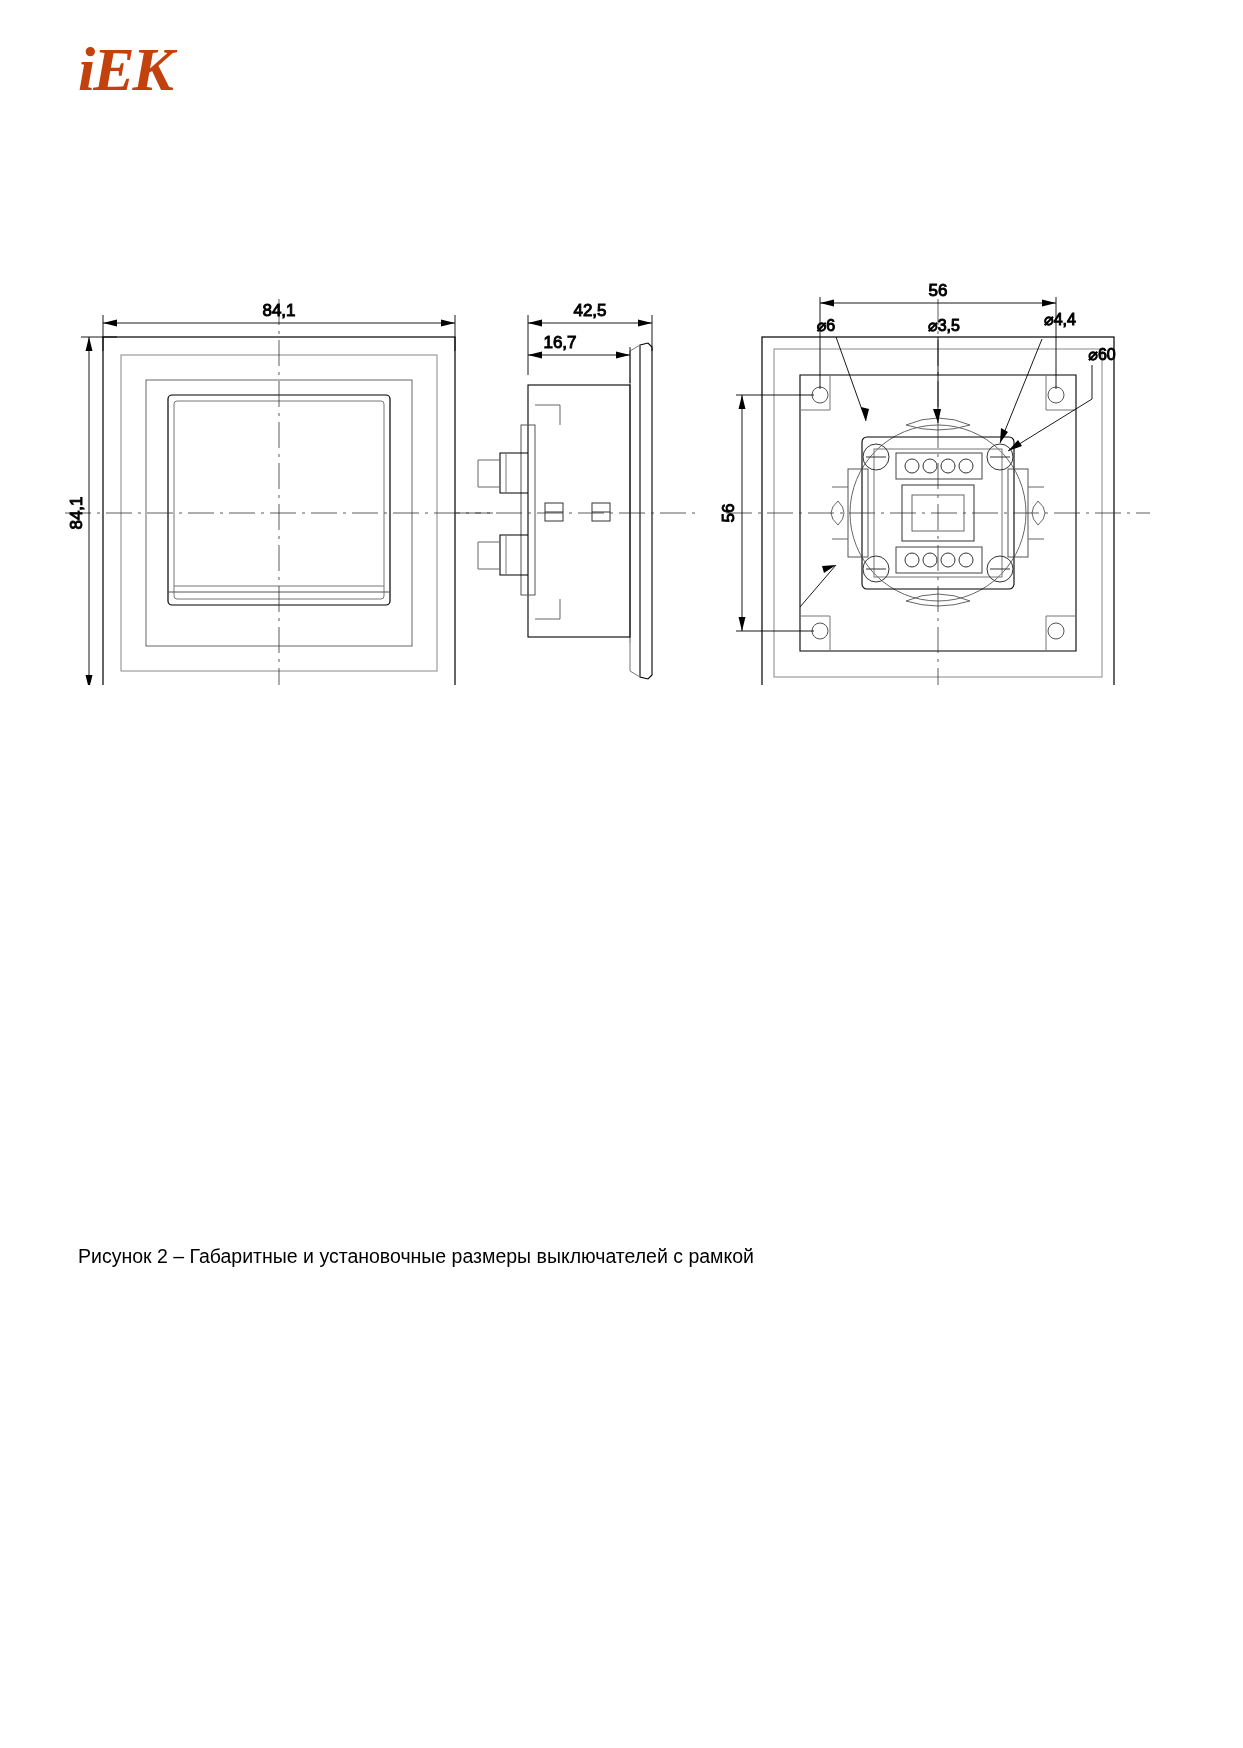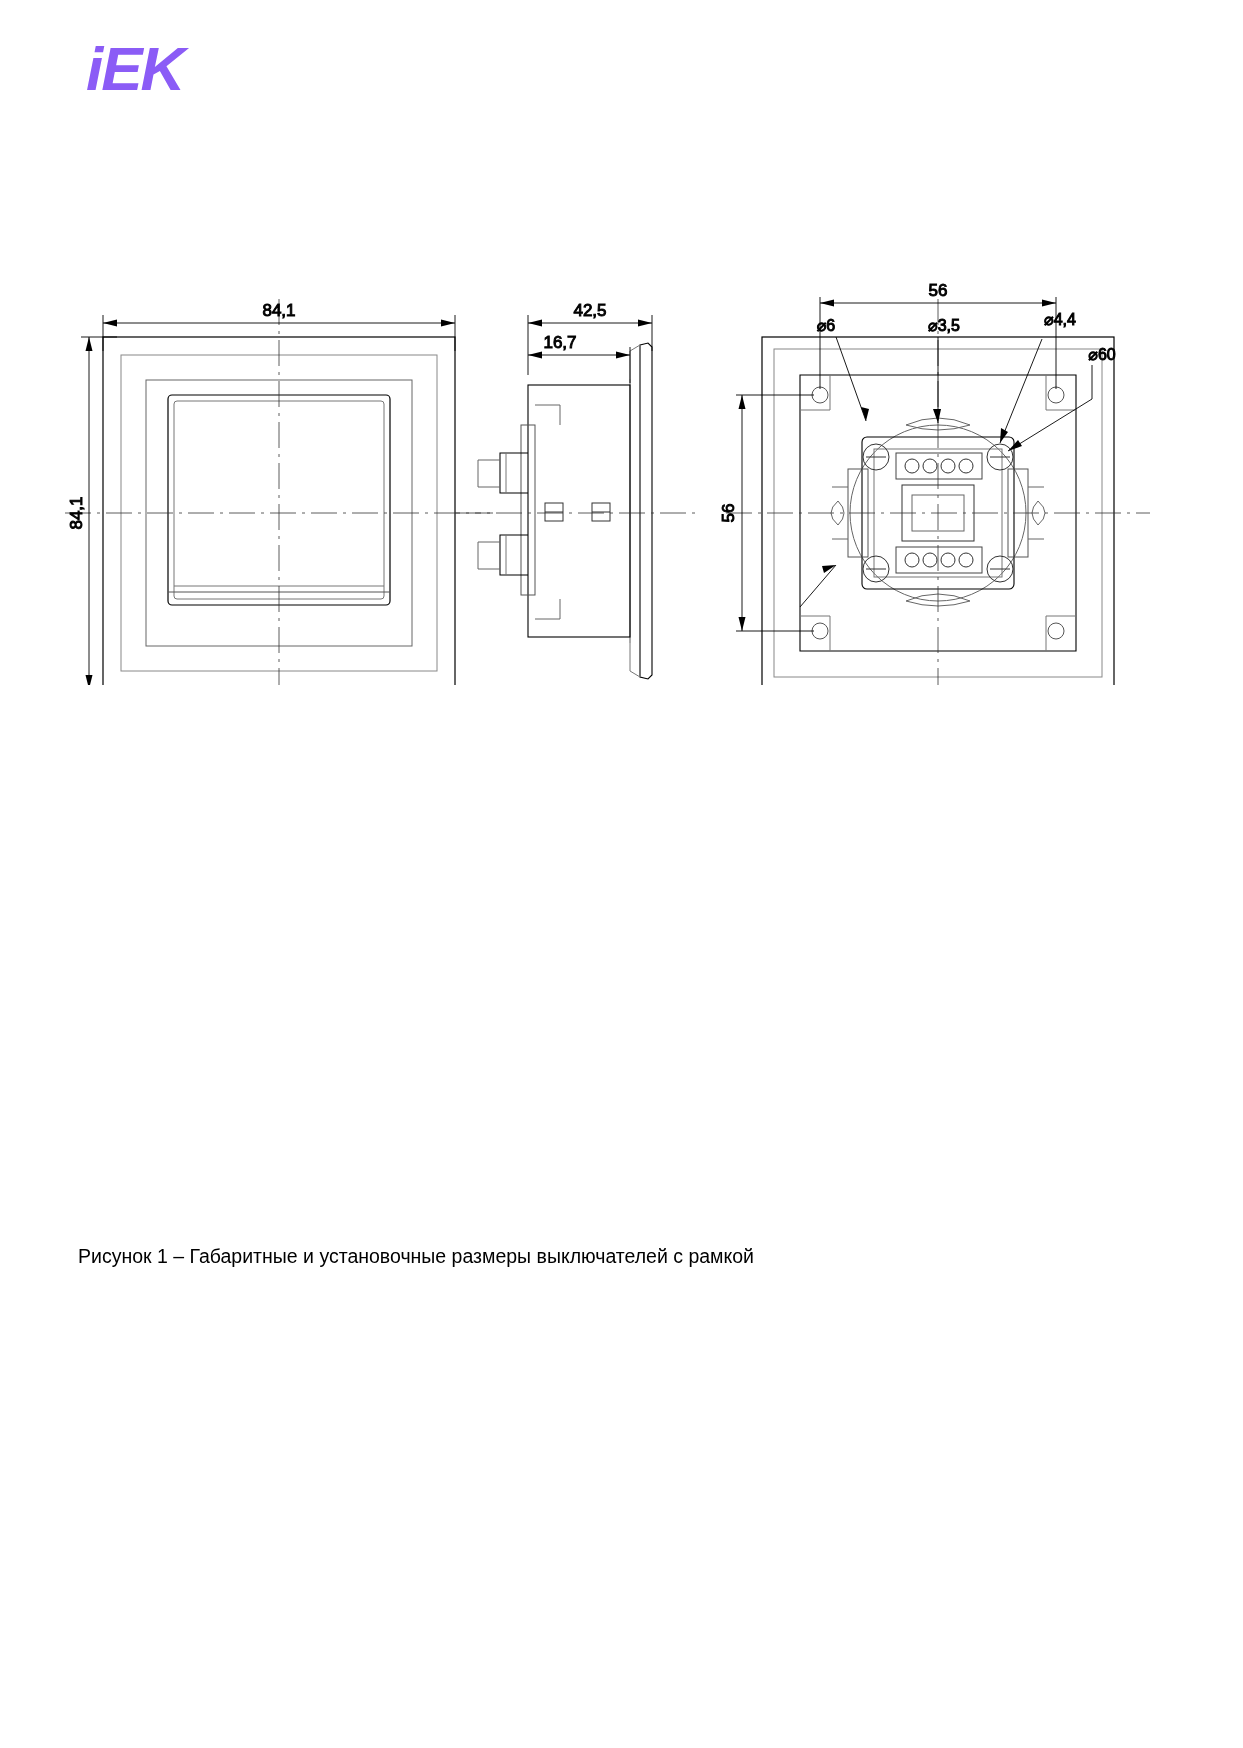--- a/index.html
+++ b/index.html
@@ -15,28 +15,28 @@
     color: #000000;
     overflow: hidden;
   }
   .page {
     position: absolute;
     inset: 0;
   }
   
   .logo {
     position: absolute;
-    left: 86px;
+    left: 78px;
     top: 38px;
-    font-family: Liberation Sans, sans-serif;
+    font-family: Liberation Serif, serif;
     font-weight: bold;
     font-size: 62px;
     letter-spacing: -2px;
     line-height: 62px;
-    color: #8b5cf6;
+    color: #c2410c;
     font-style: italic;
   }
   
   .drawing {
     position: absolute;
     left: 0;
     top: 255px;
     width: 1243px;
     height: 430px;
   }
@@ -237,15 +237,15 @@
 
         <text x="826" y="76" font-size="16" text-anchor="middle">⌀6</text>
         <text x="944" y="76" font-size="16" text-anchor="middle">⌀3,5</text>
         <text x="1060" y="70" font-size="16" text-anchor="middle">⌀4,4</text>
         <text x="1102" y="105" font-size="16" text-anchor="middle">⌀60</text>
 
       </g>
     </svg>
   </div>
 
-  <div class="caption">Рисунок 1 – Габаритные и установочные размеры выключателей с рамкой</div>
+  <div class="caption">Рисунок 2 – Габаритные и установочные размеры выключателей с рамкой</div>
 
 </div>
 
 </body></html>

